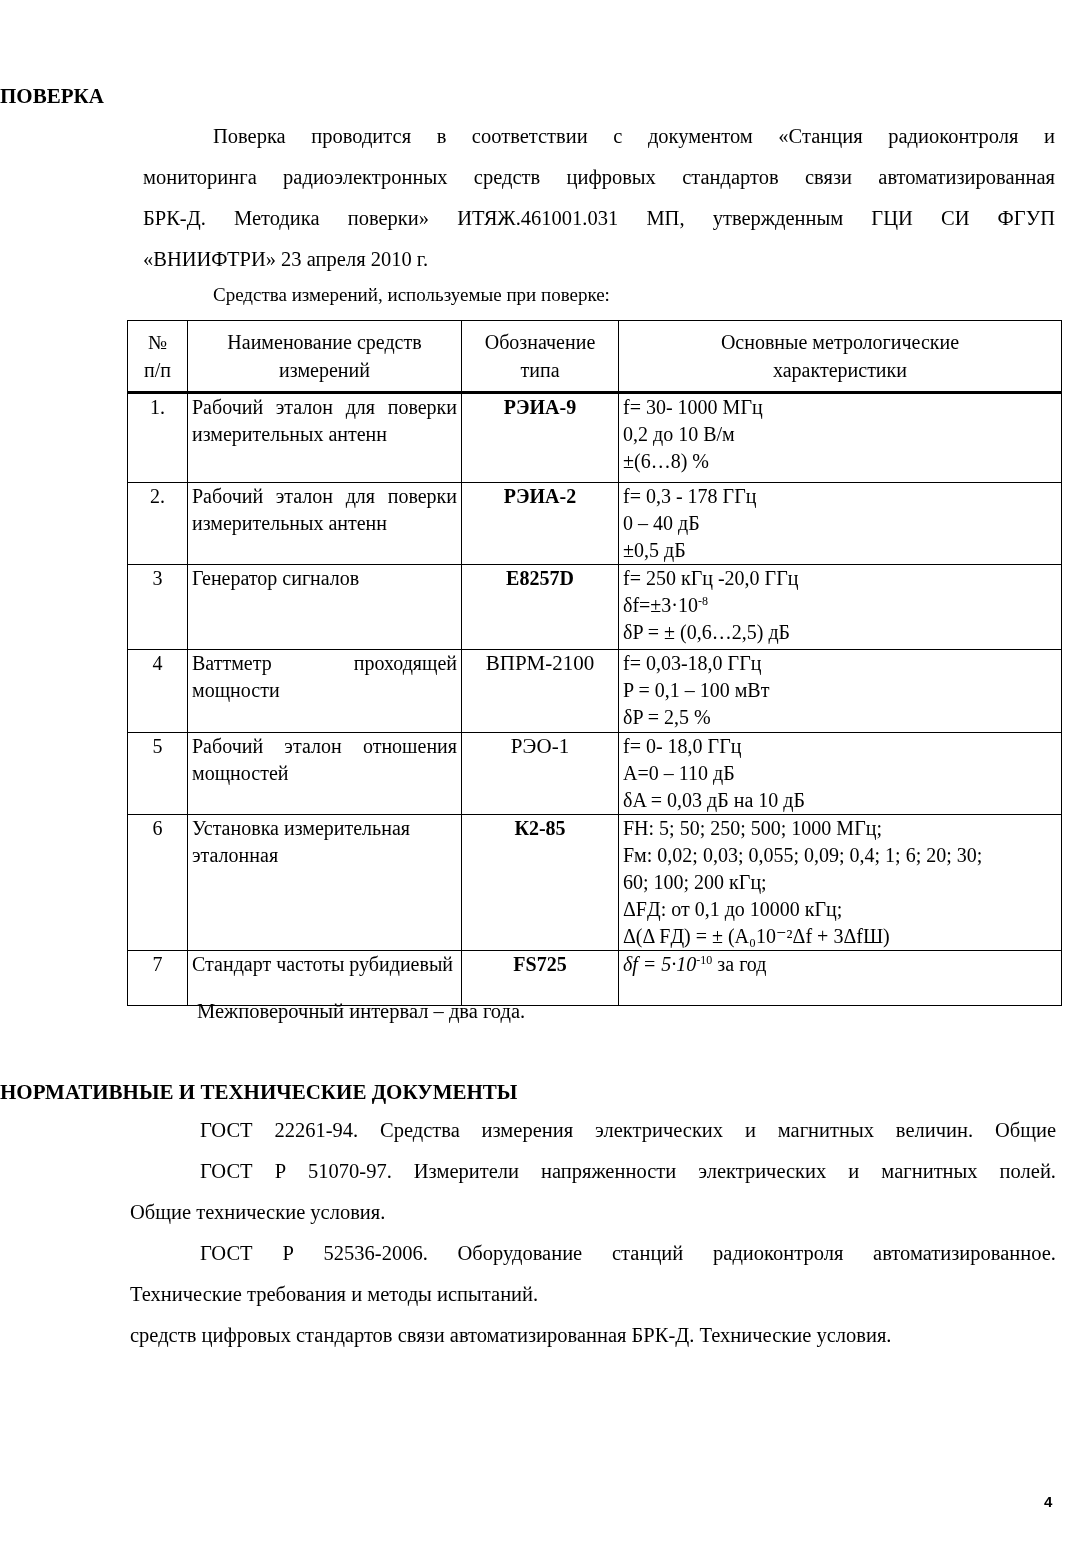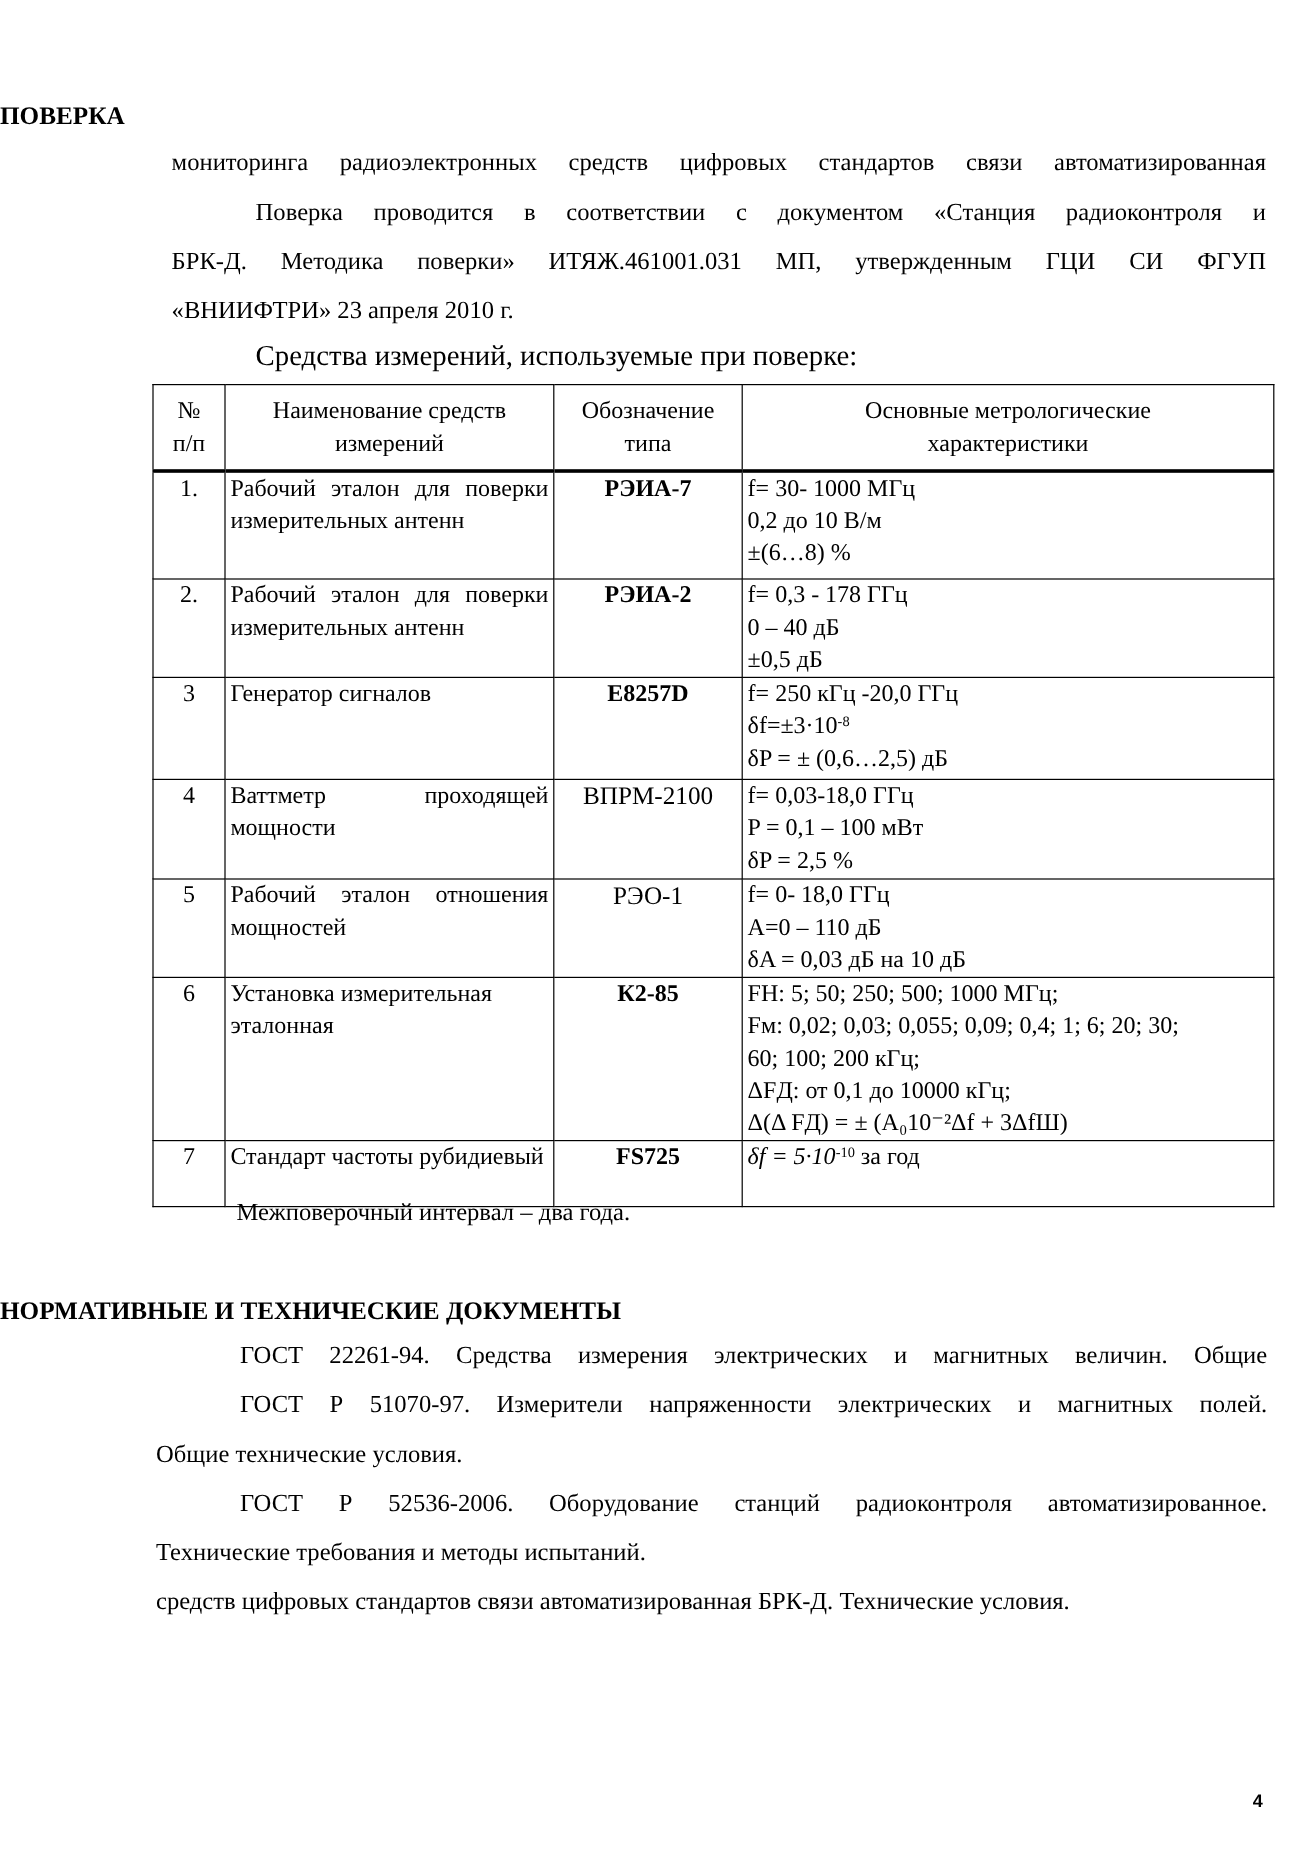--- a/index.html
+++ b/index.html
@@ -25,27 +25,27 @@
   .it { font-style:italic;margin-top:32px; }
   sup { font-size:12px; vertical-align:top; position:relative; top:-4px; }
   .pageno { font-family:"Liberation Sans", sans-serif; font-weight:bold; font-size:15px; }
 </style>
 </head>
 <body>
 
 <div class="abs h-title" style="top:84px;">ПОВЕРКА</div>
 
 <div class="abs para" style="left:143px; top:116px; width:912px;">
+  <div style="text-align:justify;text-align-last:justify;"><span class="indent"></span><span>Поверка проводится в соответствии с документом «Станция радиоконтроля и</span></div>
   <div style="text-align:justify;text-align-last:justify;">мониторинга радиоэлектронных средств цифровых стандартов связи автоматизированная</div>
-  <div style="text-align:justify;text-align-last:justify;"><span class="indent"></span><span>Поверка проводится в соответствии с документом «Станция радиоконтроля и</span></div>
   <div style="text-align:justify;text-align-last:justify;">БРК-Д. Методика поверки» ИТЯЖ.461001.031 МП, утвержденным ГЦИ СИ ФГУП</div>
   <div>«ВНИИФТРИ» 23 апреля 2010 г.</div>
 </div>
 
-<div class="abs" style="left:213px; top:284px; font-size:24px;">Средства измерений, используемые при поверке:</div>
+<div class="abs" style="left:213px; top:284px; font-size:19px;">Средства измерений, используемые при поверке:</div>
 
 <table class="instr">
   <colgroup>
     <col style="width:60px">
       <col style="width:274px">
       <col style="width:157px">
       <col style="width:443px">
   </colgroup>
   <thead>
     <tr>
@@ -65,21 +65,21 @@
           <span class="line">Основные метрологические</span>
           <span class="line">характеристики</span>
         </th>
     </tr>
   </thead>
   <tbody>
 
     <tr style="height:90px;">
       <td class="num">1.</td>
       <td class="name">Рабочий эталон для поверки измерительных антенн</td>
-      <td class="type bold">РЭИА-7</td>
+      <td class="type bold">РЭИА-9</td>
       <td class="chars">
         <span class="line">f= 30- 1000 МГц</span>
         <span class="line">0,2 до 10 В/м</span>
         <span class="line">±(6…8) %</span>
       </td>
     </tr>
 
     <tr style="height:80px;">
       <td class="num">2.</td>
       <td class="name">Рабочий эталон для поверки измерительных антенн</td>

